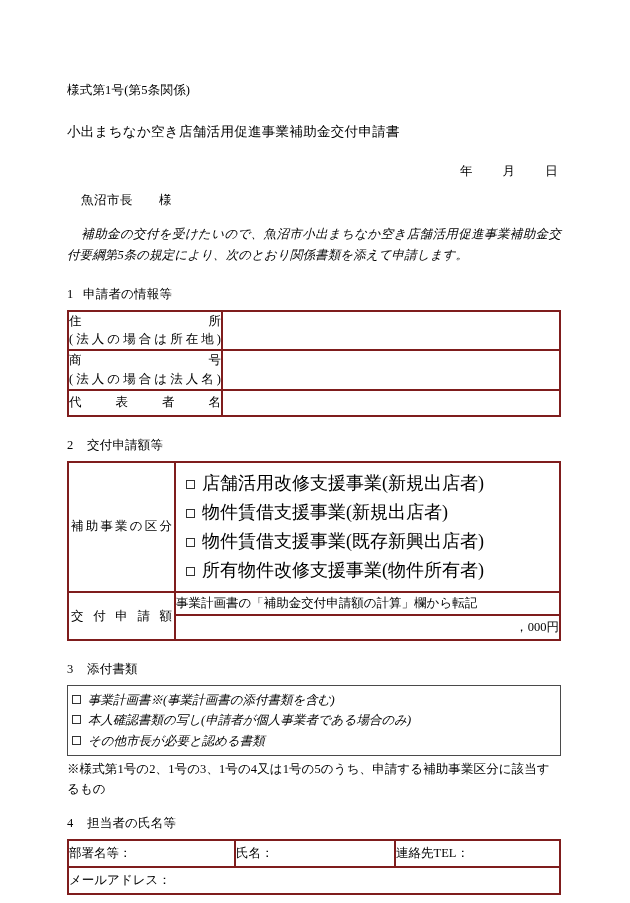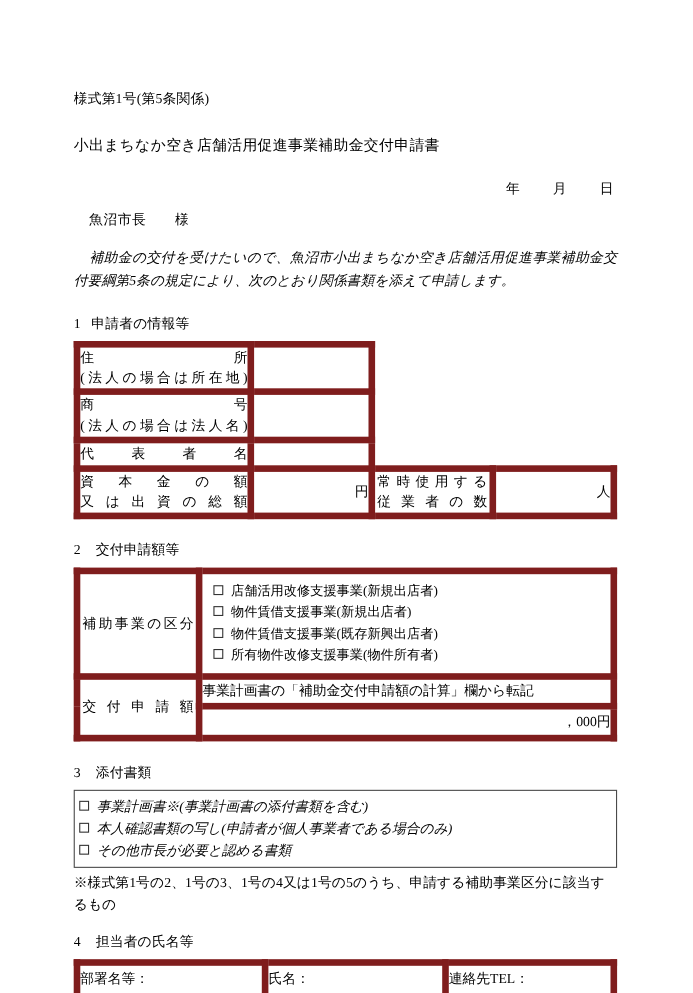--- a/index.html
+++ b/index.html
@@ -77,21 +77,21 @@
   .sec-head.s2 .num { width: 20px; }
 
   
   table.grid {
     border-collapse: collapse;
     width: 494px;
     table-layout: fixed;
     font-size: 12.5px;
   }
   table.grid td {
-    border: 6px solid #7f1d1d;
+    border: 2px solid #7f1d1d;
     padding: 0;
     vertical-align: middle;
     font-family: Liberation Serif, serif;
   }
   .lbl {
     padding: 3px 7px 3px 7px;
     line-height: 1.5;
   }
   
   .spread {
@@ -115,21 +115,21 @@
   #tbl-applicant td.k { width: 152px; }
   .h2row { height: 35px; }
   .h1row { height: 26px; }
 
   
   #tbl-grant { margin-top: 7px; }
   #tbl-grant td.k { width: 105px; text-align: center; }
   .chk-list {
     padding: 6px 0 6px 10px;
     line-height: 1.62;
-    font-size: 12px;
+    font-size: 18px;
   }
   .chk-row { white-space: nowrap; }
   .chk {
     display: inline-block;
     width: 9px;
     height: 9px;
     border: 1px solid #333;
     margin-right: 7px;
     vertical-align: 0px;
     box-sizing: border-box;
@@ -206,36 +206,20 @@
           <span class="spread">(法人の場合は法人名)</span>
         </td>
         <td class="cellpad"></td>
       </tr>
       <tr class="h1row">
         <td class="k lbl">
           <span class="spread">代表者名</span>
         </td>
         <td class="cellpad"></td>
       </tr>
-      <tr class="h2row">
-        <td class="k lbl">
-          <span class="spread">資本金の額</span>
-          <span class="spread">又は出資の総額</span>
-        </td>
-        <td class="r-align" style="width:150px">
-          <span></span><span>円</span>
-        </td>
-        <td class="lbl" style="width:100px">
-          <span class="spread-c">常時使用する</span>
-          <span class="spread-c">従業者の数</span>
-        </td>
-        <td class="r-align">
-          <span></span><span>人</span>
-        </td>
-      </tr>
     </tbody>
       </table>
 
     <div class="sec-gap-2"></div>
 
     <div class="sec-head s2">
       <span class="num">2</span><span>交付申請額等</span>
     </div>
 
     <table class="grid" id="tbl-grant">

